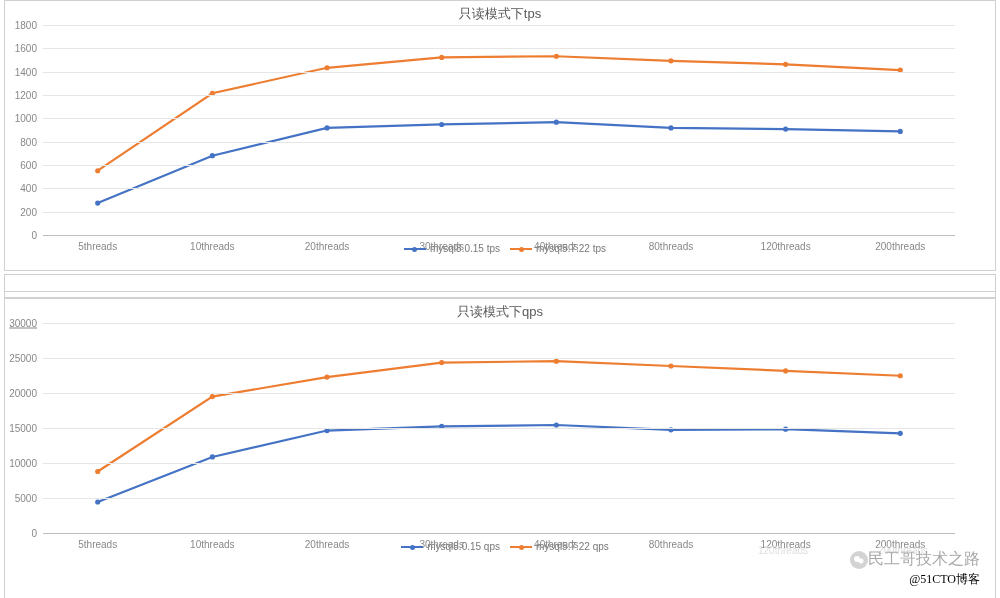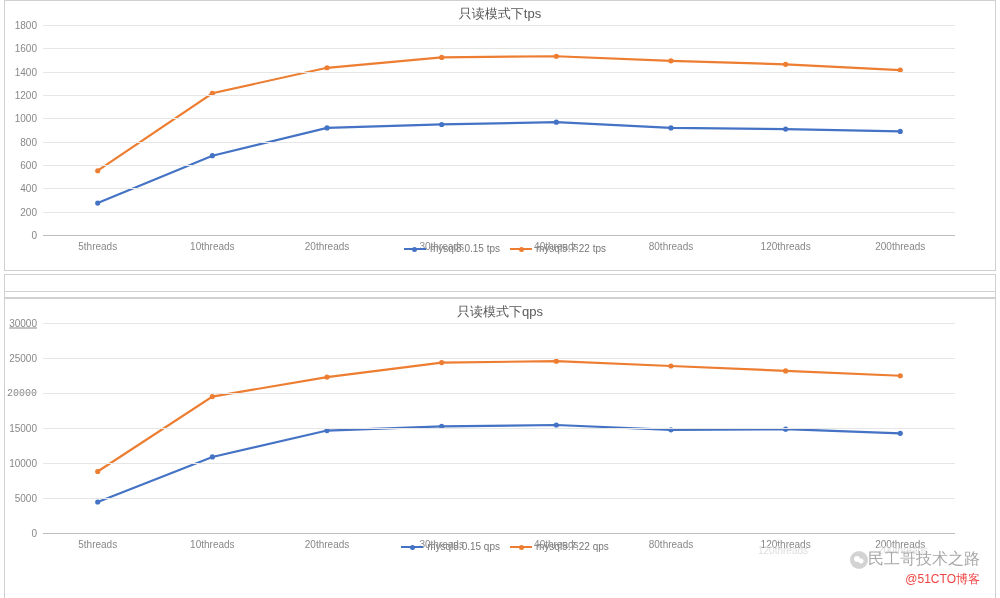--- a/index.html
+++ b/index.html
@@ -21,21 +21,21 @@
     .series2 { stroke:#ED7D31; stroke-width:2.2; fill:none; }
     .marker1 { fill:#4472C4; }
     .marker2 { fill:#ED7D31; }
     .legend { text-align:center; padding:8px 0 4px 0; color:#777; font-size:10px; }
     .legend .swatch { display:inline-block; width:22px; height:2.2px; vertical-align:middle; margin:0 4px 0 10px; position:relative; }
     .legend .swatch::after { content:""; position:absolute; width:5px; height:5px; border-radius:50%; top:-1.5px; left:8.5px; background:inherit; }
     .sw1 { background:#4472C4; }
     .sw2 { background:#ED7D31; }
     .watermark1 { position:absolute; right: 20px; bottom: 28px; font-size: 16px; color:#999; display:flex; align-items:center; gap:0; opacity:0.85;justify-content:center; }
     .watermark1 .wx { width:18px; height:18px; border-radius:50%; background:#ccc; display:flex; align-items:center; justify-content:center; }
-    .watermark2 { position:absolute; right: 20px; bottom: 10px; font-size: 12px; color:#ef4444; }
+    .watermark2 { position:absolute; right: 20px; bottom: 10px; font-size: 12px; color:#000000;font-family:Liberation Serif, serif; }
     .faded-labels { position:absolute; bottom: 42px; color:#ddd; font-size:10px; }
     .fl1 { left: 758px; }
     .fl2 { left: 878px; }
   </style>
 </head>
 <body>
 
 <div class="chart-wrap chart1-wrap">
   <div class="title">只读模式下tps</div>
   <div class="plot plot1" id="plot0">
@@ -120,21 +120,21 @@
       </svg>
   <div class="ygrid" style="top: 100%; border-top-color: rgb(189, 189, 189);"></div>
       <div class="ylabel" style="top: 100%;">0</div>
       <div class="ygrid" style="top: 83.3333%;"></div>
       <div class="ylabel" style="top: 83.3333%;">5000</div>
       <div class="ygrid" style="top: 66.6667%;"></div>
       <div class="ylabel" style="top: 66.6667%;">10000</div>
       <div class="ygrid" style="top: 50%;"></div>
       <div class="ylabel" style="top: 50%;">15000</div>
       <div class="ygrid" style="top: 33.3333%;"></div>
-      <div class="ylabel" style="top: 33.3333%; font-family: Liberation Mono, monospace;">20000</div>
+      <div class="ylabel" style="top: 33.3333%;">20000</div>
       <div class="ygrid" style="top: 16.6667%;"></div>
       <div class="ylabel" style="top: 16.6667%;">25000</div>
       <div class="ygrid" style="top: 0%;"></div>
       <div class="ylabel" style="top: 0%; text-decoration: underline;">30000</div>
       <div class="xlabel" style="left: 6%;">5threads</div>
       <div class="xlabel" style="left: 18.5714%;">10threads</div>
       <div class="xlabel" style="left: 31.1429%;">20threads</div>
       <div class="xlabel" style="left: 43.7143%;">30threads</div>
       <div class="xlabel" style="left: 56.2857%;">40threads</div>
       <div class="xlabel" style="left: 68.8571%;">80threads</div>

